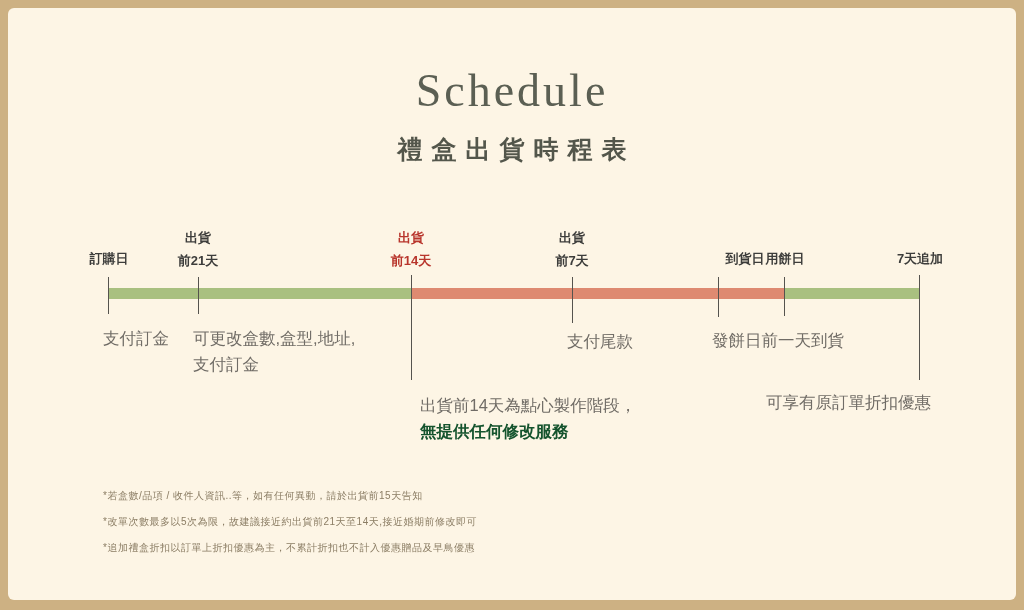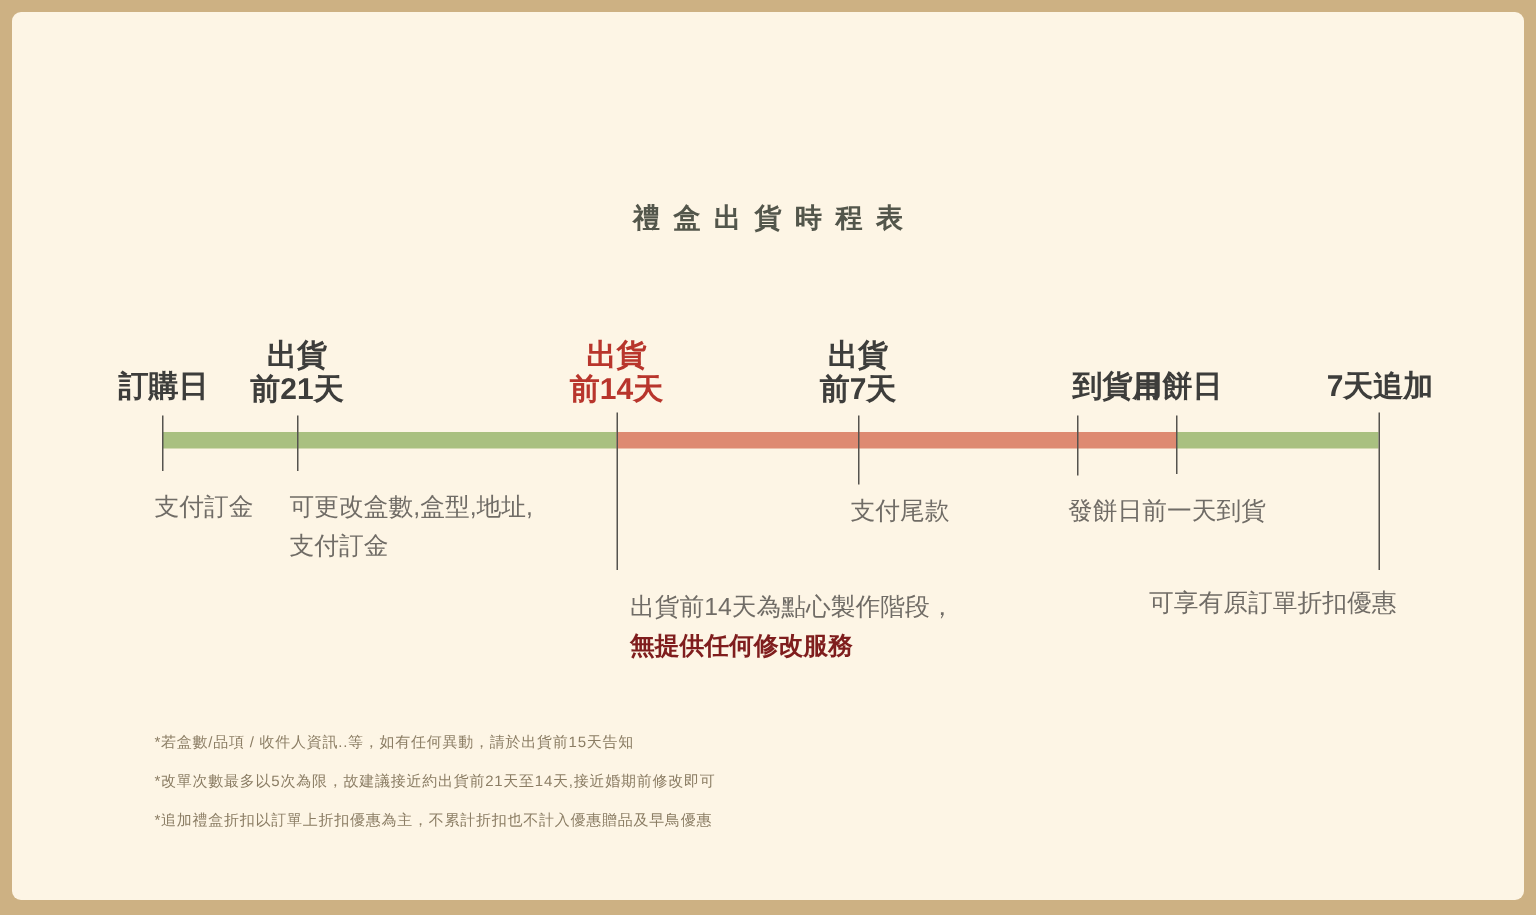--- a/index.html
+++ b/index.html
@@ -45,31 +45,31 @@
     font-weight: 400;
     letter-spacing: 3px;
     color: #5b5f53;
   }
   .page-subtitle {
     position: absolute;
     top: 133px;
     left: 0;
     width: 1024px;
     text-align: center;
-    font-size: 18px;
+    font-size: 25px;
     font-weight: 600;
     letter-spacing: 9px;
     text-indent: 9px;
     color: #53564b;
   }
   .milestone {
     position: absolute;
     transform: translateX(-50%);
     text-align: center;
-    font-size: 20px;
+    font-size: 13px;
     font-weight: 700;
     line-height: 23px;
     color: #3d3d3b;
     white-space: nowrap;
   }
   .milestone.red { color: #b8352c; }
   .tick {
     position: absolute;
     width: 1px;
     background: #55534e;
@@ -82,21 +82,21 @@
   .seg.green { background: #a9c080; }
   .seg.red   { background: #de8a71; }
   .anno {
     position: absolute;
     font-size: 16.5px;
     line-height: 26px;
     color: #706c66;
     white-space: nowrap;
   }
   .anno .red-line {
-    color: #7f1d1d;
+    color: #14532d;
     font-weight: 700;
   }
   .anno.right-align { text-align: right; white-space: normal; }
   .footnotes {
     position: absolute;
     left: 103px;
     top: 483px;
     font-size: 10px;
     line-height: 25.8px;
     letter-spacing: 0.5px;
@@ -105,20 +105,21 @@
   }
 </style>
 </head>
 <body>
 
 <div class="frame">
   <div class="card"></div>
 
   <div class="layer">
 
+    <div class="page-title">Schedule</div>
     <div class="page-subtitle">禮盒出貨時程表</div>
 
     <div class="seg green" style="left:108px; width:303px;"></div>
     <div class="seg red" style="left:411px; width:373px;"></div>
     <div class="seg green" style="left:784px; width:135px;"></div>
 
     <div class="tick" style="left:108px; top:277px; height:37px;"></div>
     <div class="tick" style="left:198px; top:277px; height:37px;"></div>
     <div class="tick" style="left:411px; top:275px; height:105px;"></div>
     <div class="tick" style="left:572px; top:277px; height:46px;"></div>

